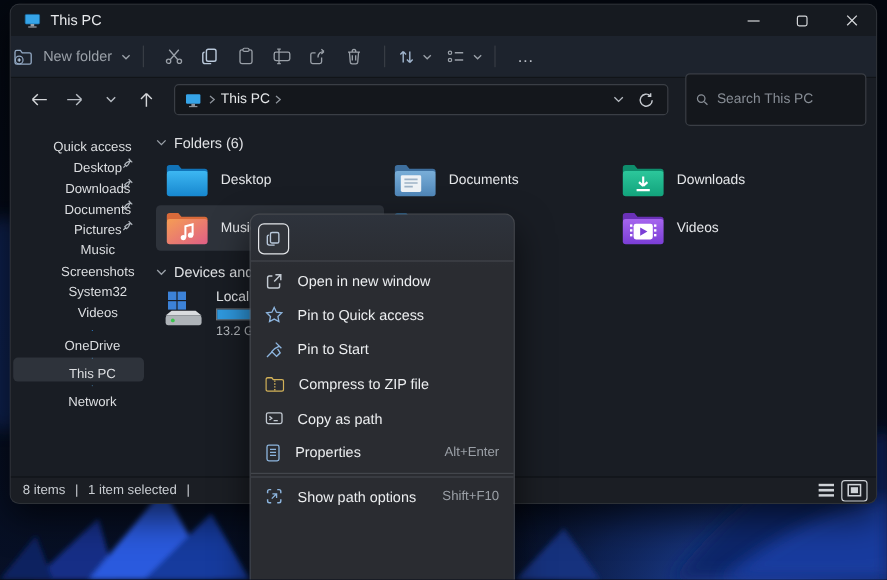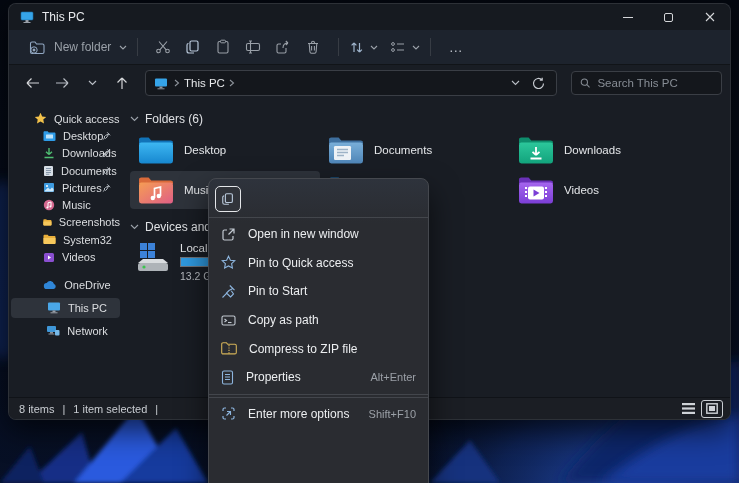--- a/index.html
+++ b/index.html
@@ -19,44 +19,44 @@
   .titlebar { height:26px; background:var(--titlebar_bg); display:flex; align-items:center; }
   .titlebar .app-ic { margin:0 8px 0 11px; display:flex; }
   .titlebar .title { font-size:12px; color:var(--text); }
   .tb-controls { margin-left:auto; display:flex; height:100%; }
   .tb-btn { width:41px; height:100%; display:flex; align-items:center; justify-content:center; }
   .gl-min { width:10px; height:1px; background:#d4d6d9; }
   .gl-max { width:9px; height:9px; border:1px solid #d4d6d9; border-radius:2px; }
 
   
   .toolbar { height:35px; background:var(--toolbar_bg); display:flex; align-items:center;
-    padding-left:20px; border-bottom:1px solid #111418; }
+    padding-left:2px; border-bottom:1px solid #111418; }
   .tb-group { display:flex; align-items:center; gap:6px; }
   .tb-label { font-size:12px; color:var(--text_dim); margin:0 2px; }
   .tb-sep { width:1px; height:18px; background:#373c44; margin:0 10px; }
   .ticon { display:flex; align-items:center; justify-content:center; width:30px; height:24px; border-radius:4px; }
   .more-dots { color:#b9bec6; font-size:14px; letter-spacing:1px; }
 
   
   .navrow { height:36px; display:flex; align-items:center; padding:0 8px 0 10px; gap:4px; }
   .nav-btn { width:26px; height:26px; display:flex; align-items:center; justify-content:center; border-radius:4px; }
   .addr { margin-left:6px; flex:0 0 412px; height:26px; background:#14171c; border:1px solid #3a3e45;
     border-radius:4px; display:flex; align-items:center; padding:0 6px 0 8px; }
   .addr .crumb-txt { font-size:11.5px; color:#e6e8ea; margin:0 4px; }
   .addr .spacer { flex:1; }
-  .searchbox { margin-left:10px; flex:1; height:24px; background:#14171c; border:1px solid #3a3e45;
+  .searchbox { margin-left:10px; flex:1; height:44px; background:#14171c; border:1px solid #3a3e45;
     border-radius:4px; display:flex; align-items:center; padding:0 8px; gap:7px; }
   .searchbox input { background:transparent; border:none; outline:none; color:#cfd3d8;
     font-size:11.5px; width:100%; font-family:"Liberation Sans",sans-serif; }
   .searchbox input::placeholder { color:#878d95; }
 
   
   .bodyrow { position:absolute; top:97px; bottom:22px; left:0; right:0; display:flex; }
   .sidebar { width:113px; padding-top:9px; font-size:11px; color:#dcdee1; flex-shrink:0; }
-  .side-item { height:17.3px; display:flex; align-items:center; padding-left:32px; gap:7px; position:relative; border-radius:4px; margin:0 2px; }
+  .side-item { height:17.3px; display:flex; align-items:center; padding-left:32px; gap:7px; position:relative; border-radius:4px; margin:0 2px;flex-direction:column; }
   .side-item.top { padding-left:23px; }
   .side-item.lone { height:20px; margin-top:3px;justify-content:center; }
   .side-item.sel { background:var(--selection); }
   .side-item .pin { position:absolute; right:9px; top:50%; transform:translateY(-50%); display:flex; }
   .side-gap { height:6px; }
   .side-label { white-space:nowrap; }
 
   .content { flex:1; padding:10px 0 0 8px; position:relative; }
   .sec-head { display:flex; align-items:center; gap:6px; font-size:12px; color:#dfe1e4; height:16px; margin-bottom:4px; }
   .tile-row { display:flex; margin-top:2px; }
@@ -594,55 +594,55 @@
 
     <div class="menu-item">
       <svg width="15" height="15" viewBox="0 0 15 15">
           <path d="M8.8 1.5 L13.5 6.2 M11.8 4.5 L8 6.5 L5.5 9 L6 9.5 L9.5 13 L10 12.5 L12.5 10 L10.3 6.8 M5.8 9.2 L1.5 13.5" fill="none" stroke="#8db5de" stroke-width="1.1"></path>
         </svg>
       <span class="mi-label">Pin to Start</span>
       <span class="mi-short"></span>
     </div>
 
     <div class="menu-item">
+      <svg width="16" height="13" viewBox="0 0 16 13">
+          <path d="M.7 2.2 c0-.9.5-1.4 1.4-1.4 h3.4 l1.2 1.5 h7.2 c.9 0 1.4.5 1.4 1.4 v6.8 c0 .9-.5 1.4-1.4 1.4 H2.1 c-.9 0-1.4-.5-1.4-1.4 Z" fill="none" stroke="#d2b158" stroke-width="1.1"></path>
+          <path d="M8 3 V4.2 M8 5.4 V6.6 M8 7.8 V9 M8 10.2 V11.4" stroke="#d2b158" stroke-width="1.2"></path>
+        </svg>
+      <span class="mi-label">Compress to ZIP file</span>
+      <span class="mi-short"></span>
+    </div>
+
+    <div class="menu-item">
       <svg width="15" height="13" viewBox="0 0 15 13">
           <rect x="1" y="2" width="13" height="9" rx="1.5" fill="none" stroke="#c3cad2" stroke-width="1.1"></rect>
           <path d="M3.5 5 L5.5 6.5 L3.5 8" fill="none" stroke="#c3cad2" stroke-width="1.1"></path>
           <path d="M7 8.5 H10.5" stroke="#c3cad2" stroke-width="1.1"></path>
         </svg>
       <span class="mi-label">Copy as path</span>
       <span class="mi-short"></span>
     </div>
 
     <div class="menu-item">
-      <svg width="16" height="13" viewBox="0 0 16 13">
-          <path d="M.7 2.2 c0-.9.5-1.4 1.4-1.4 h3.4 l1.2 1.5 h7.2 c.9 0 1.4.5 1.4 1.4 v6.8 c0 .9-.5 1.4-1.4 1.4 H2.1 c-.9 0-1.4-.5-1.4-1.4 Z" fill="none" stroke="#d2b158" stroke-width="1.1"></path>
-          <path d="M8 3 V4.2 M8 5.4 V6.6 M8 7.8 V9 M8 10.2 V11.4" stroke="#d2b158" stroke-width="1.2"></path>
-        </svg>
-      <span class="mi-label">Compress to ZIP file</span>
-      <span class="mi-short"></span>
-    </div>
-
-    <div class="menu-item">
       <svg width="13" height="15" viewBox="0 0 13 15">
           <rect x="1.5" y="1" width="10" height="13" rx="1.5" fill="none" stroke="#8db5de" stroke-width="1.1"></rect>
           <path d="M4 4.5 H9 M4 7 H9 M4 9.5 H9" stroke="#8db5de" stroke-width="1.1"></path>
         </svg>
       <span class="mi-label">Properties</span>
       <span class="mi-short">Alt+Enter</span>
     </div>
 
     <div class="ctx-div"></div>
 
 
     <div class="ctx-div"></div>
 
     <div class="menu-item">
       <svg width="15" height="15" viewBox="0 0 15 15">
           <path d="M2 5 V3.5 C2 2.5 2.5 2 3.5 2 H5 M10 2 h1.5 c1 0 1.5.5 1.5 1.5 V5 M13 10 v1.5 c0 1-.5 1.5-1.5 1.5 H10 M5 13 H3.5 C2.5 13 2 12.5 2 11.5 V10" fill="none" stroke="#8db5de" stroke-width="1.2"></path>
           <path d="M9.5 5.5 L5.5 9.5 M9.5 9 V5.5 H6" fill="none" stroke="#8db5de" stroke-width="1.1"></path>
         </svg>
-      <span class="mi-label">Enter more options</span>
+      <span class="mi-label">Show path options</span>
       <span class="mi-short">Shift+F10</span>
     </div>
   </div>
 
 </div>
 
 </body></html>

